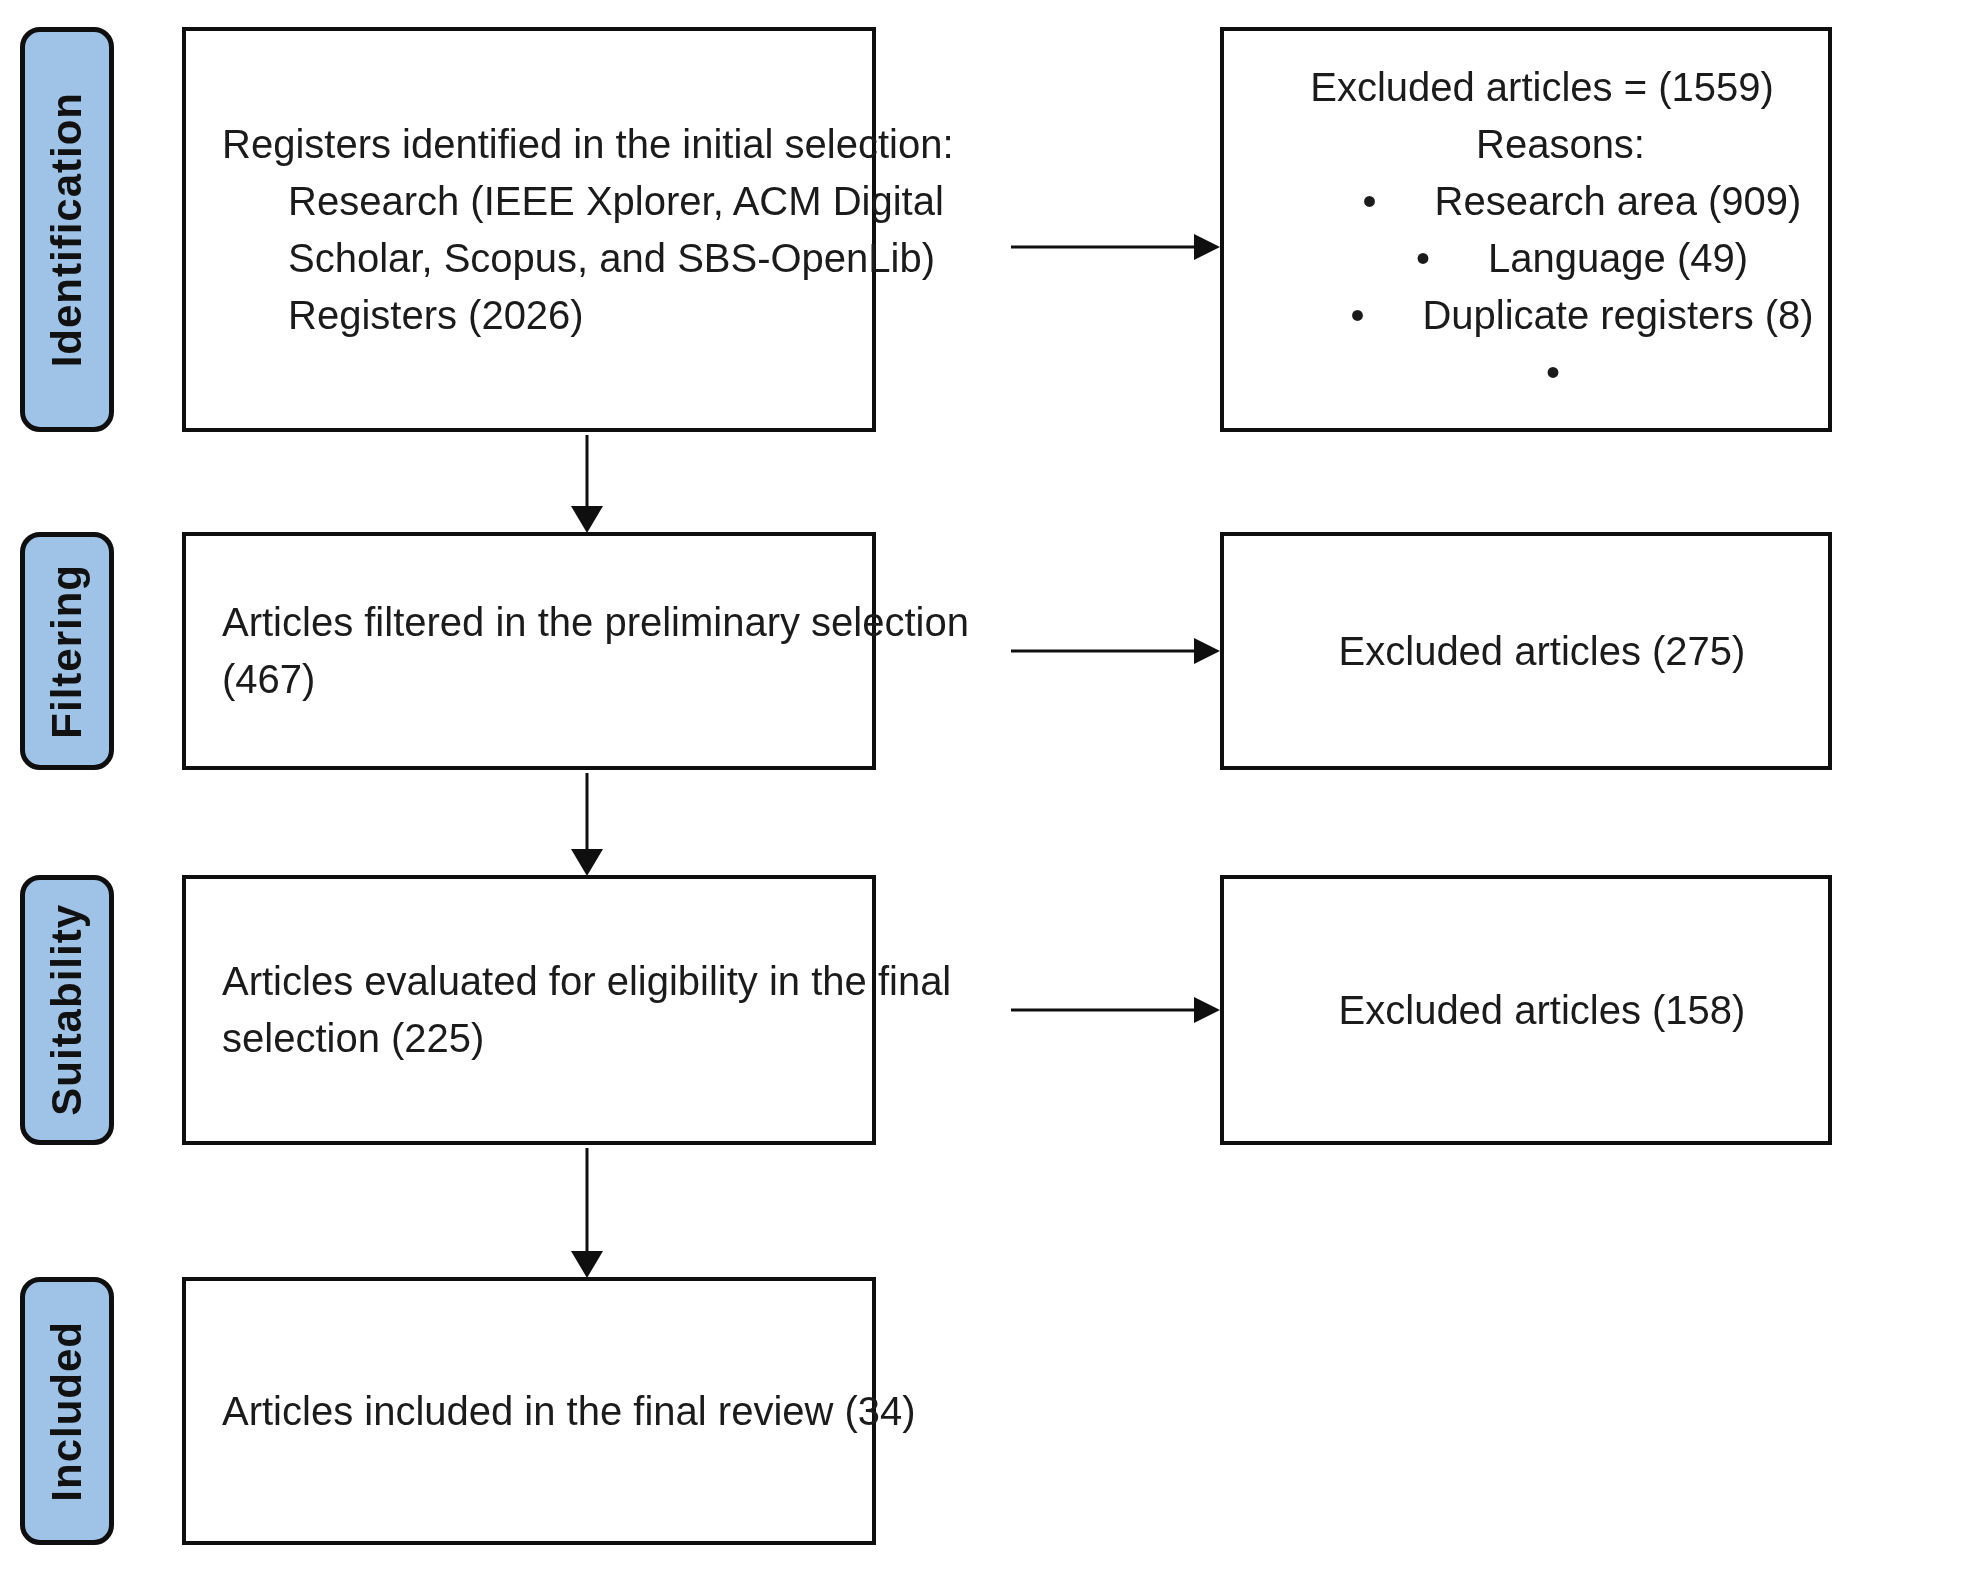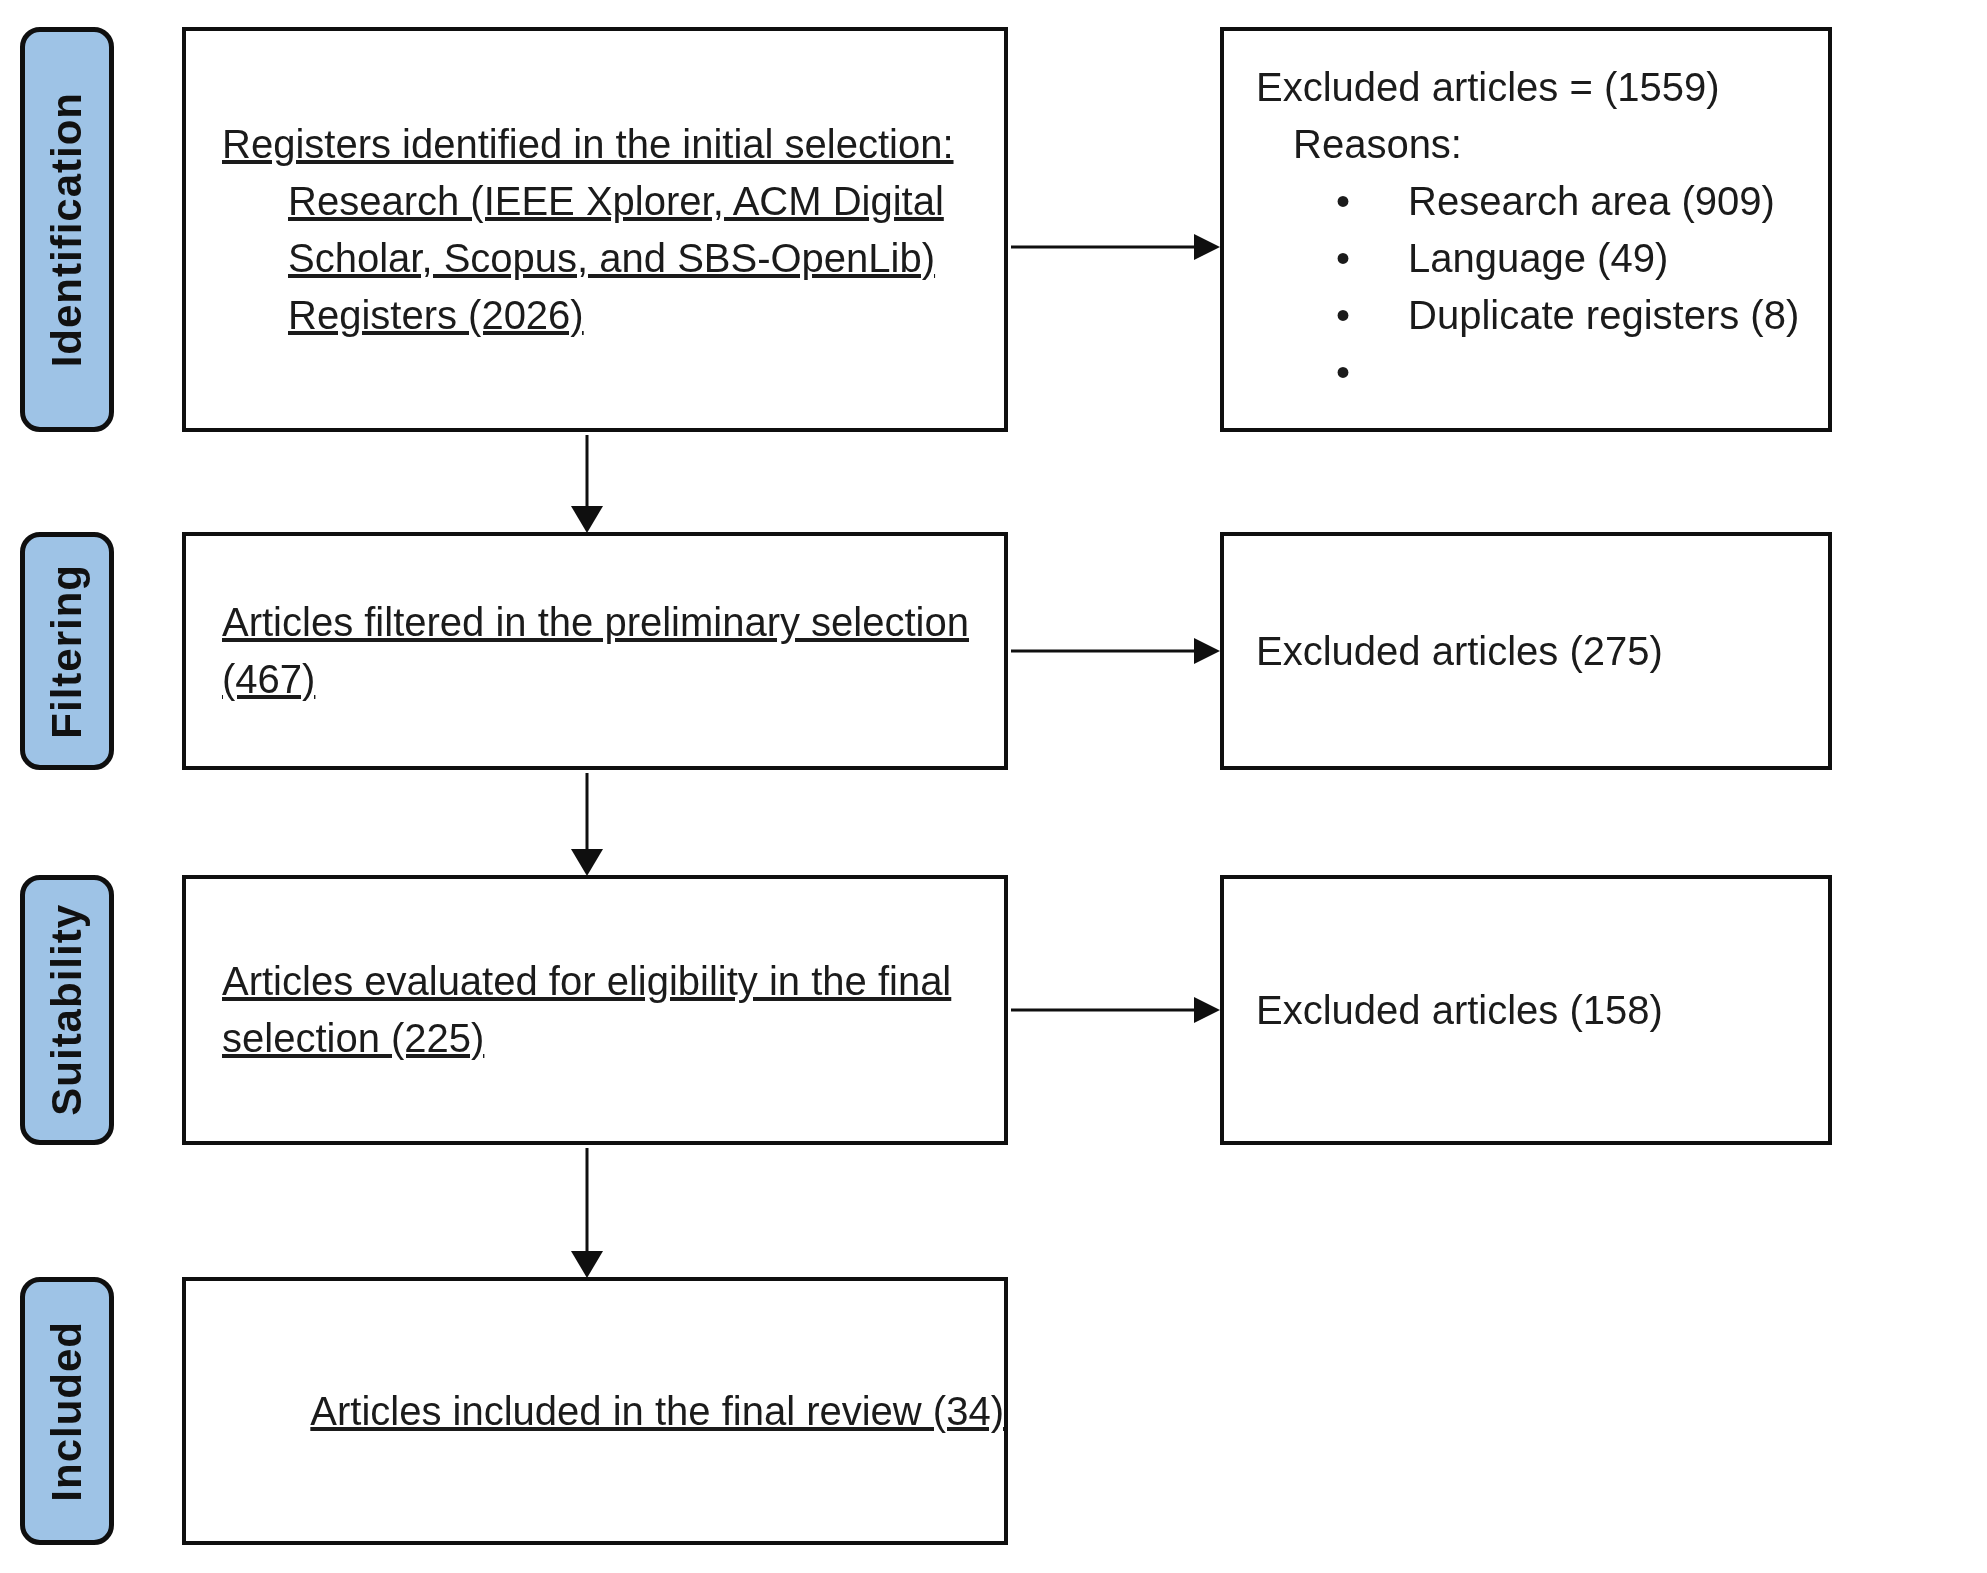--- a/index.html
+++ b/index.html
@@ -48,22 +48,22 @@
   
   .pbox {
     position: absolute;
     background: #ffffff;
     border: 4px solid #0f0f0f;
     box-sizing: border-box;
     display: flex;
     flex-direction: column;
     justify-content: center;
   }
-  .mainbox  { left: 182px;  width: 826px; text-decoration: underline; }
-  .rightbox { left: 1220px; width: 612px; }
+  .mainbox  { left: 182px;  width: 694px; }
+  .rightbox { left: 1220px; width: 612px; align-items: center; }
 
   .line {
     font-size: 40px;
     line-height: 57px;
     white-space: nowrap;
   }
   .mainbox .line   { padding-left: 36px; }
   .mainbox .indent { padding-left: 102px; }
 
   .rightbox .line  { padding-left: 32px; }

